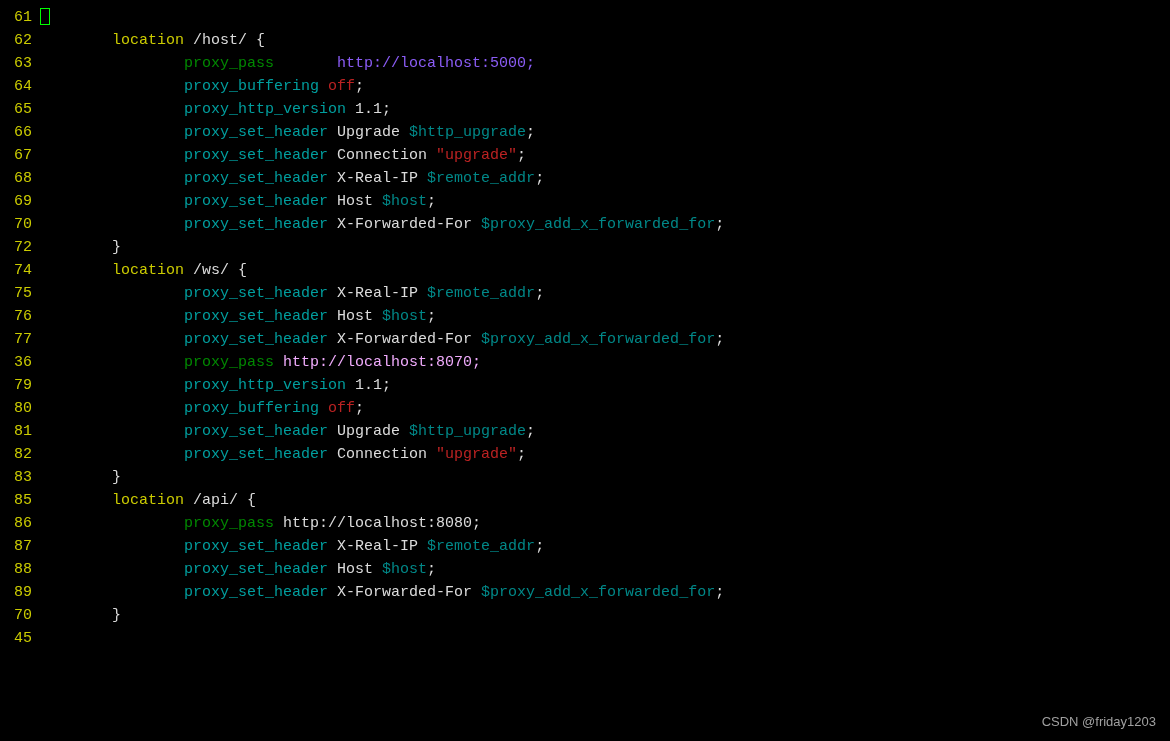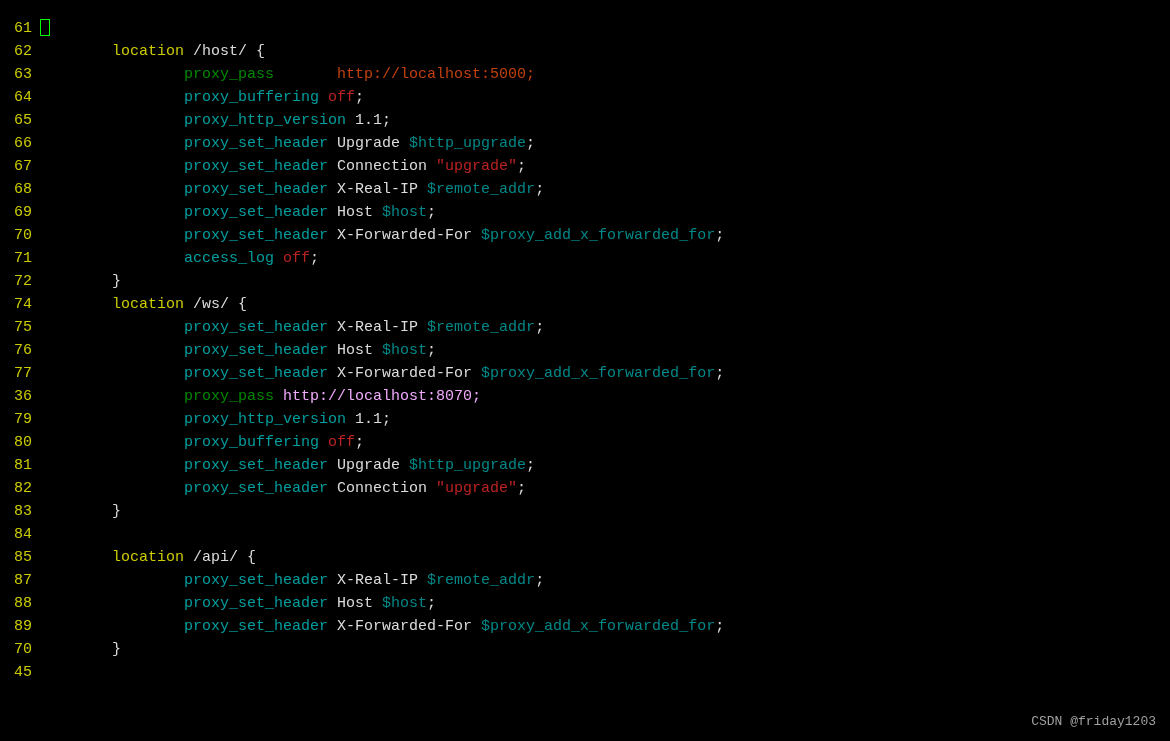--- a/index.html
+++ b/index.html
@@ -8,21 +8,21 @@
     background: #000000;
     font-family: Consolas, 'Courier New', monospace;
     font-size: 15px;
     line-height: 23px;
     color: #e0e0e0;
     overflow: hidden;
     width: 1170px;
     height: 741px;
     position: relative;
   }
-  .editor { padding: 17px 0 0 0; font-family: Liberation Mono, monospace; }
+  .editor { padding: 6px 0 0 0; font-family: Liberation Mono, monospace; }
   .line { display: flex; white-space: pre; }
   .lnum {
     width: 32px;
     text-align: right;
     color: #cccc00;
     padding-right: 8px;
     flex-shrink: 0;
     user-select: none;
   }
   .code { flex: 1; }
@@ -32,52 +32,51 @@
     color:#00ff00;
     width:8px; height:15px;
     vertical-align: middle;
     margin-top:-2px;
   }
   .watermark {
     position: absolute;
     bottom: 8px;
     right: 14px;
     color: #bdbdbd;
-    font-family: Liberation Mono, monospace;
+    font-family: Liberation Sans, sans-serif;
     font-size: 13px;
     opacity: 0.85;
   }
 </style>
 </head>
 <body>
 
 <div class="editor">
     <div class="line"><span class="lnum">61</span><span class="code"><span class="cursor-box"></span></span></div>
     <div class="line"><span class="lnum">62</span><span class="code"><span>        </span><span style="color: rgb(204, 204, 0);">location</span><span style="color: rgb(220, 220, 220);"> /host/ {</span></span></div>
-    <div class="line"><span class="lnum">63</span><span class="code"><span>                </span><span style="color: rgb(0, 136, 0);">proxy_pass</span><span style="color: #c2410c;">       http://localhost:5000;</span></span></div>
+    <div class="line"><span class="lnum">63</span><span class="code"><span>                </span><span style="color: rgb(0, 136, 0);">proxy_pass</span><span style="color: #8b5cf6;">       http://localhost:5000;</span></span></div>
     <div class="line"><span class="lnum">64</span><span class="code"><span>                </span><span style="color: rgb(0, 158, 158);">proxy_buffering</span><span style="color: rgb(220, 220, 220);"> </span><span style="color: rgb(187, 34, 34);">off</span><span style="color: rgb(220, 220, 220);">;</span></span></div>
     <div class="line"><span class="lnum">65</span><span class="code"><span>                </span><span style="color: rgb(0, 158, 158);">proxy_http_version</span><span style="color: rgb(220, 220, 220);"> 1.1;</span></span></div>
     <div class="line"><span class="lnum">66</span><span class="code"><span>                </span><span style="color: rgb(0, 158, 158);">proxy_set_header</span><span style="color: rgb(220, 220, 220);"> Upgrade </span><span style="color: rgb(0, 136, 136);">$http_upgrade</span><span style="color: rgb(220, 220, 220);">;</span></span></div>
     <div class="line"><span class="lnum">67</span><span class="code"><span>                </span><span style="color: rgb(0, 158, 158);">proxy_set_header</span><span style="color: rgb(220, 220, 220);"> Connection </span><span style="color: rgb(187, 34, 34);">"upgrade"</span><span style="color: rgb(220, 220, 220);">;</span></span></div>
     <div class="line"><span class="lnum">68</span><span class="code"><span>                </span><span style="color: rgb(0, 158, 158);">proxy_set_header</span><span style="color: rgb(220, 220, 220);"> X-Real-IP </span><span style="color: rgb(0, 136, 136);">$remote_addr</span><span style="color: rgb(220, 220, 220);">;</span></span></div>
     <div class="line"><span class="lnum">69</span><span class="code"><span>                </span><span style="color: rgb(0, 158, 158);">proxy_set_header</span><span style="color: rgb(220, 220, 220);"> Host </span><span style="color: rgb(0, 136, 136);">$host</span><span style="color: rgb(220, 220, 220);">;</span></span></div>
     <div class="line"><span class="lnum">70</span><span class="code"><span>                </span><span style="color: rgb(0, 158, 158);">proxy_set_header</span><span style="color: rgb(220, 220, 220);"> X-Forwarded-For </span><span style="color: rgb(0, 136, 136);">$proxy_add_x_forwarded_for</span><span style="color: rgb(220, 220, 220);">;</span></span></div>
-    <div class="line"><span class="lnum">71</span><span class="code"><span>                </span><span style="color: rgb(0, 158, 158);">access_log</span><span style="color: rgb(220, 220, 220);"> </span><span style="color: rgb(187, 34, 34);">off</span><span style="color: rgb(220, 220, 220);">;</span></span></div>
     <div class="line"><span class="lnum">72</span><span class="code"><span>        </span><span style="color: rgb(220, 220, 220);">}</span></span></div>
     <div class="line"><span class="lnum">74</span><span class="code"><span>        </span><span style="color: rgb(204, 204, 0);">location</span><span style="color: rgb(220, 220, 220);"> /ws/ {</span></span></div>
     <div class="line"><span class="lnum">75</span><span class="code"><span>                </span><span style="color: rgb(0, 158, 158);">proxy_set_header</span><span style="color: rgb(220, 220, 220);"> X-Real-IP </span><span style="color: rgb(0, 136, 136);">$remote_addr</span><span style="color: rgb(220, 220, 220);">;</span></span></div>
     <div class="line"><span class="lnum">76</span><span class="code"><span>                </span><span style="color: rgb(0, 158, 158);">proxy_set_header</span><span style="color: rgb(220, 220, 220);"> Host </span><span style="color: rgb(0, 136, 136);">$host</span><span style="color: rgb(220, 220, 220);">;</span></span></div>
     <div class="line"><span class="lnum">77</span><span class="code"><span>                </span><span style="color: rgb(0, 158, 158);">proxy_set_header</span><span style="color: rgb(220, 220, 220);"> X-Forwarded-For </span><span style="color: rgb(0, 136, 136);">$proxy_add_x_forwarded_for</span><span style="color: rgb(220, 220, 220);">;</span></span></div>
     <div class="line"><span class="lnum">36</span><span class="code"><span>                </span><span style="color: rgb(0, 136, 0);">proxy_pass</span><span style="color: #f0abfc;"> http://localhost:8070;</span></span></div>
     <div class="line"><span class="lnum">79</span><span class="code"><span>                </span><span style="color: rgb(0, 158, 158);">proxy_http_version</span><span style="color: rgb(220, 220, 220);"> 1.1;</span></span></div>
     <div class="line"><span class="lnum">80</span><span class="code"><span>                </span><span style="color: rgb(0, 158, 158);">proxy_buffering</span><span style="color: rgb(220, 220, 220);"> </span><span style="color: rgb(187, 34, 34);">off</span><span style="color: rgb(220, 220, 220);">;</span></span></div>
     <div class="line"><span class="lnum">81</span><span class="code"><span>                </span><span style="color: rgb(0, 158, 158);">proxy_set_header</span><span style="color: rgb(220, 220, 220);"> Upgrade </span><span style="color: rgb(0, 136, 136);">$http_upgrade</span><span style="color: rgb(220, 220, 220);">;</span></span></div>
     <div class="line"><span class="lnum">82</span><span class="code"><span>                </span><span style="color: rgb(0, 158, 158);">proxy_set_header</span><span style="color: rgb(220, 220, 220);"> Connection </span><span style="color: rgb(187, 34, 34);">"upgrade"</span><span style="color: rgb(220, 220, 220);">;</span></span></div>
     <div class="line"><span class="lnum">83</span><span class="code"><span>        </span><span style="color: rgb(220, 220, 220);">}</span></span></div>
-    <div class="line"><span class="lnum">84</span><span class="code"></span></div>
     <div class="line"><span class="lnum">85</span><span class="code"><span>        </span><span style="color: rgb(204, 204, 0);">location</span><span style="color: rgb(220, 220, 220);"> /api/ {</span></span></div>
+    <div class="line"><span class="lnum">86</span><span class="code"><span>                </span><span style="color: rgb(0, 136, 0);">proxy_pass</span><span style="color: rgb(220, 220, 220);"> http://localhost:8080;</span></span></div>
     <div class="line"><span class="lnum">87</span><span class="code"><span>                </span><span style="color: rgb(0, 158, 158);">proxy_set_header</span><span style="color: rgb(220, 220, 220);"> X-Real-IP </span><span style="color: rgb(0, 136, 136);">$remote_addr</span><span style="color: rgb(220, 220, 220);">;</span></span></div>
     <div class="line"><span class="lnum">88</span><span class="code"><span>                </span><span style="color: rgb(0, 158, 158);">proxy_set_header</span><span style="color: rgb(220, 220, 220);"> Host </span><span style="color: rgb(0, 136, 136);">$host</span><span style="color: rgb(220, 220, 220);">;</span></span></div>
     <div class="line"><span class="lnum">89</span><span class="code"><span>                </span><span style="color: rgb(0, 158, 158);">proxy_set_header</span><span style="color: rgb(220, 220, 220);"> X-Forwarded-For </span><span style="color: rgb(0, 136, 136);">$proxy_add_x_forwarded_for</span><span style="color: rgb(220, 220, 220);">;</span></span></div>
     <div class="line"><span class="lnum">70</span><span class="code"><span>        </span><span style="color: rgb(220, 220, 220);">}</span></span></div>
     <div class="line"><span class="lnum">45</span><span class="code"></span></div>
   </div>
 <div class="watermark">CSDN @friday1203</div>
 
 </body></html>

